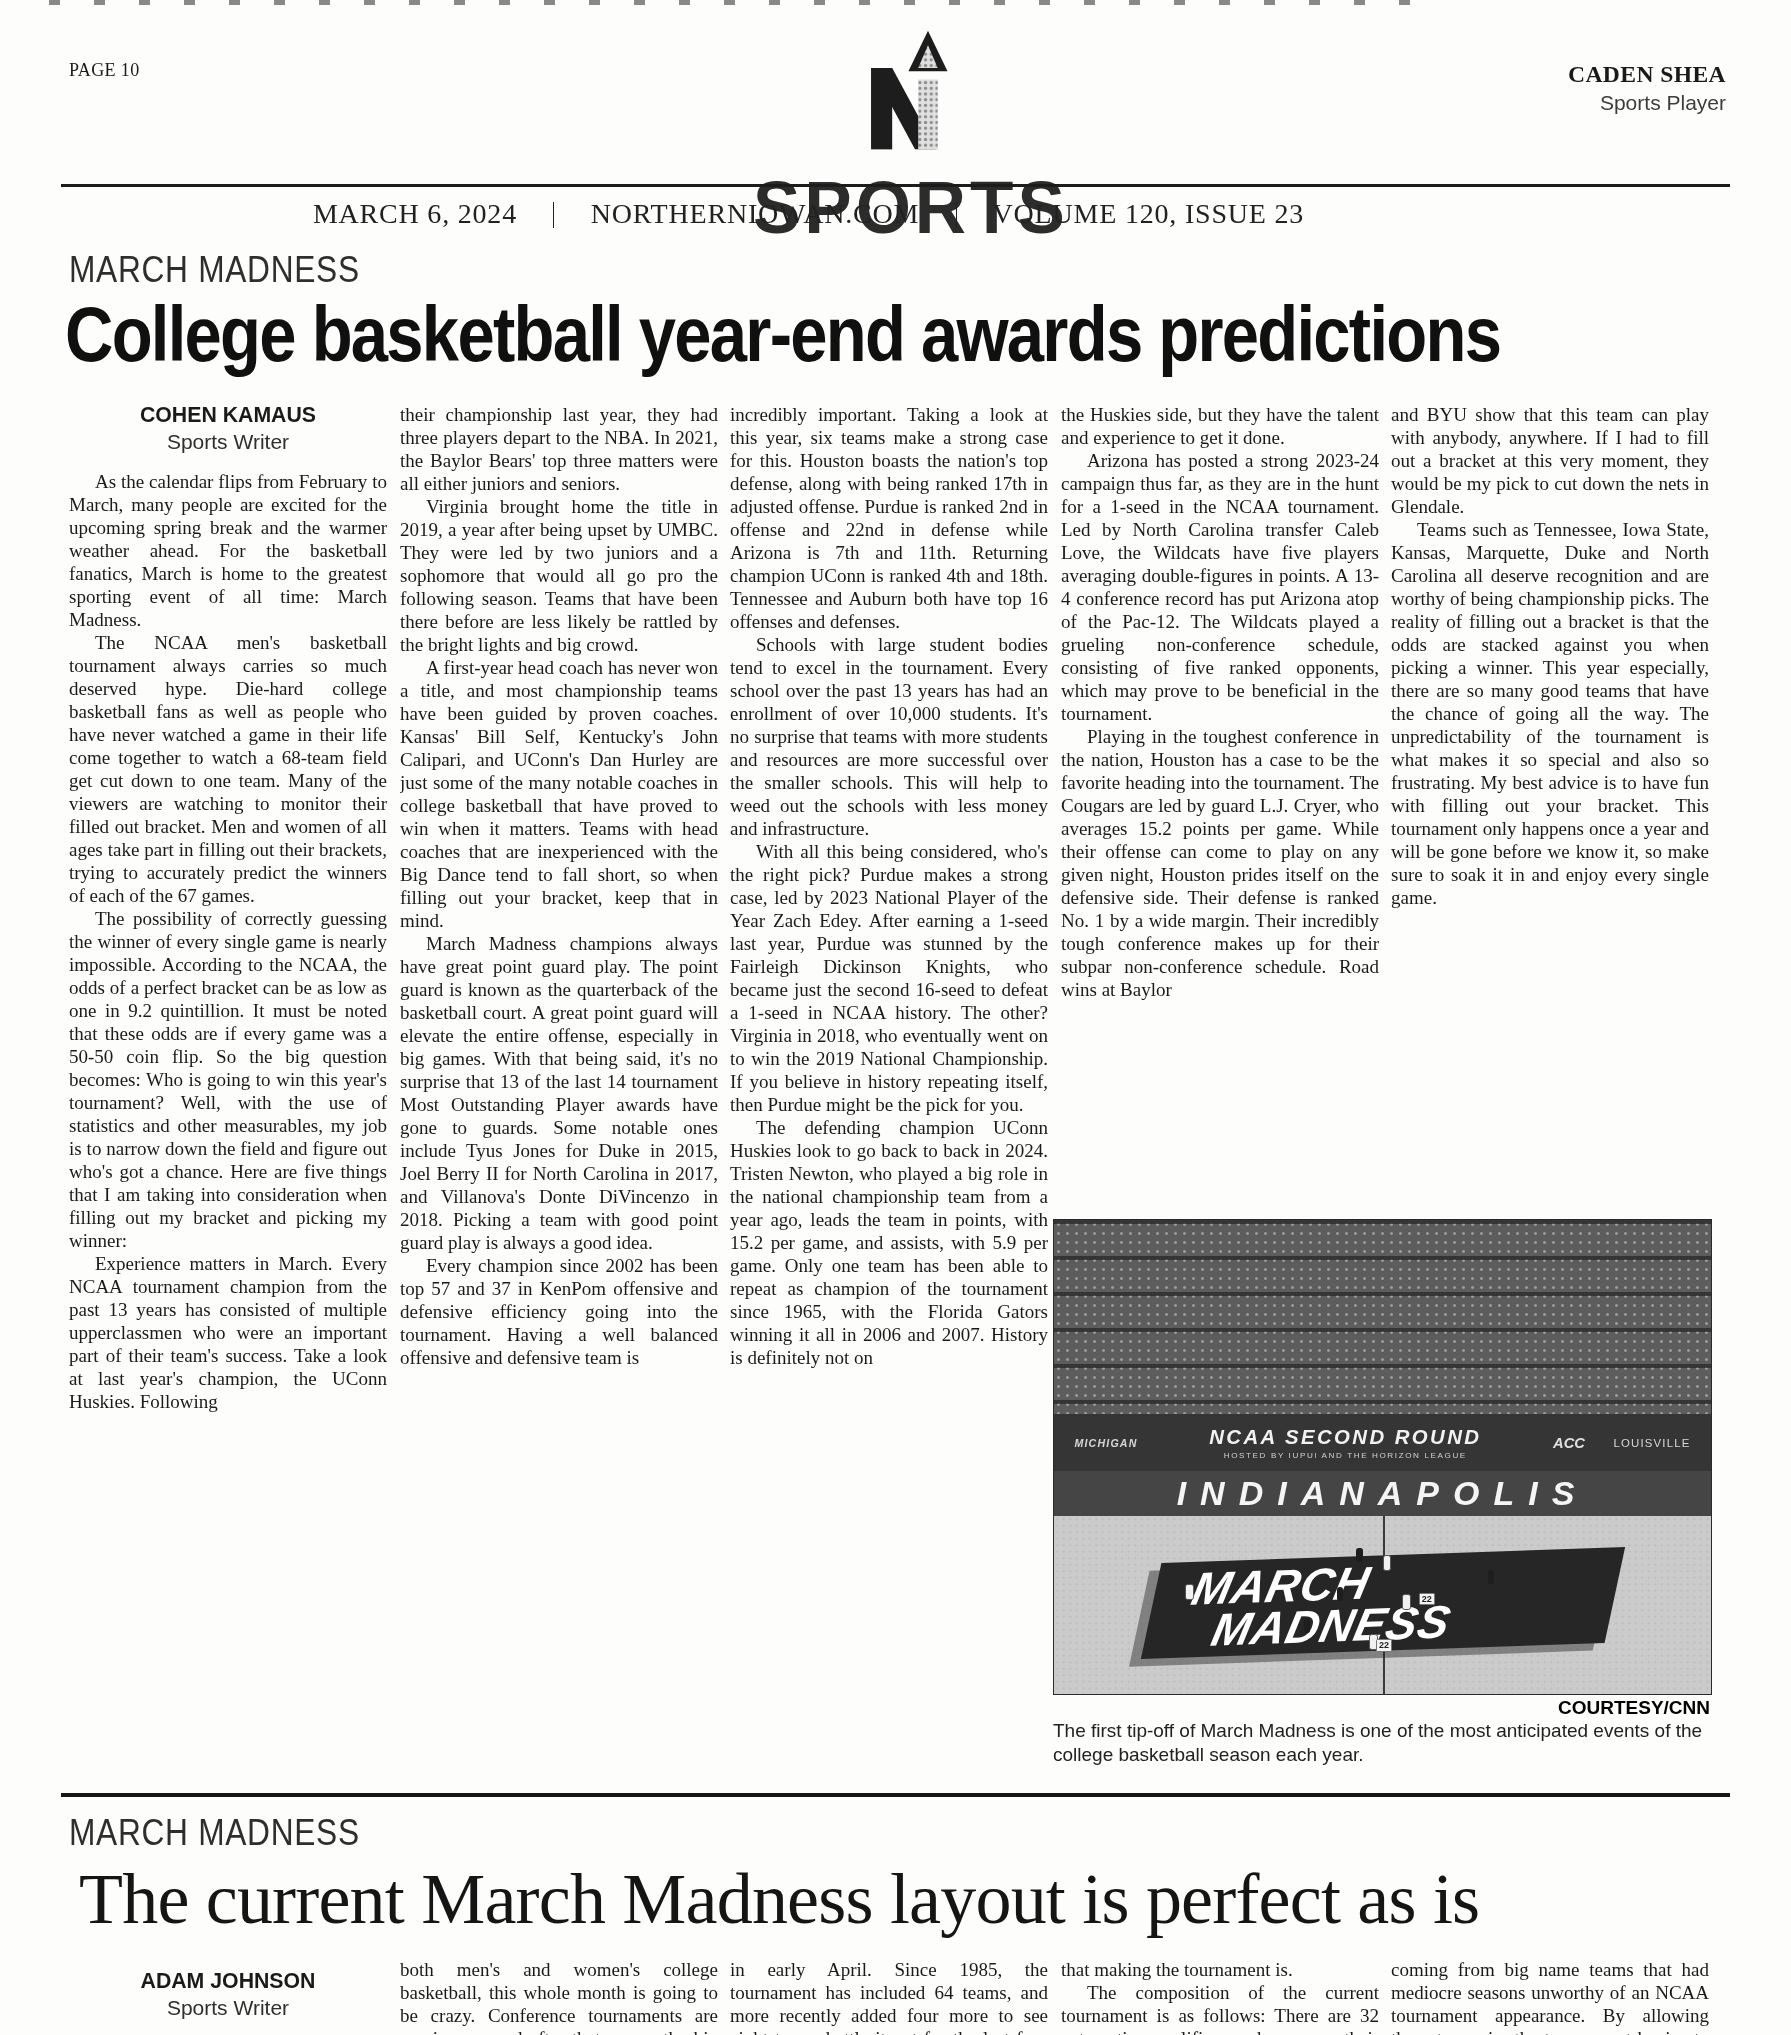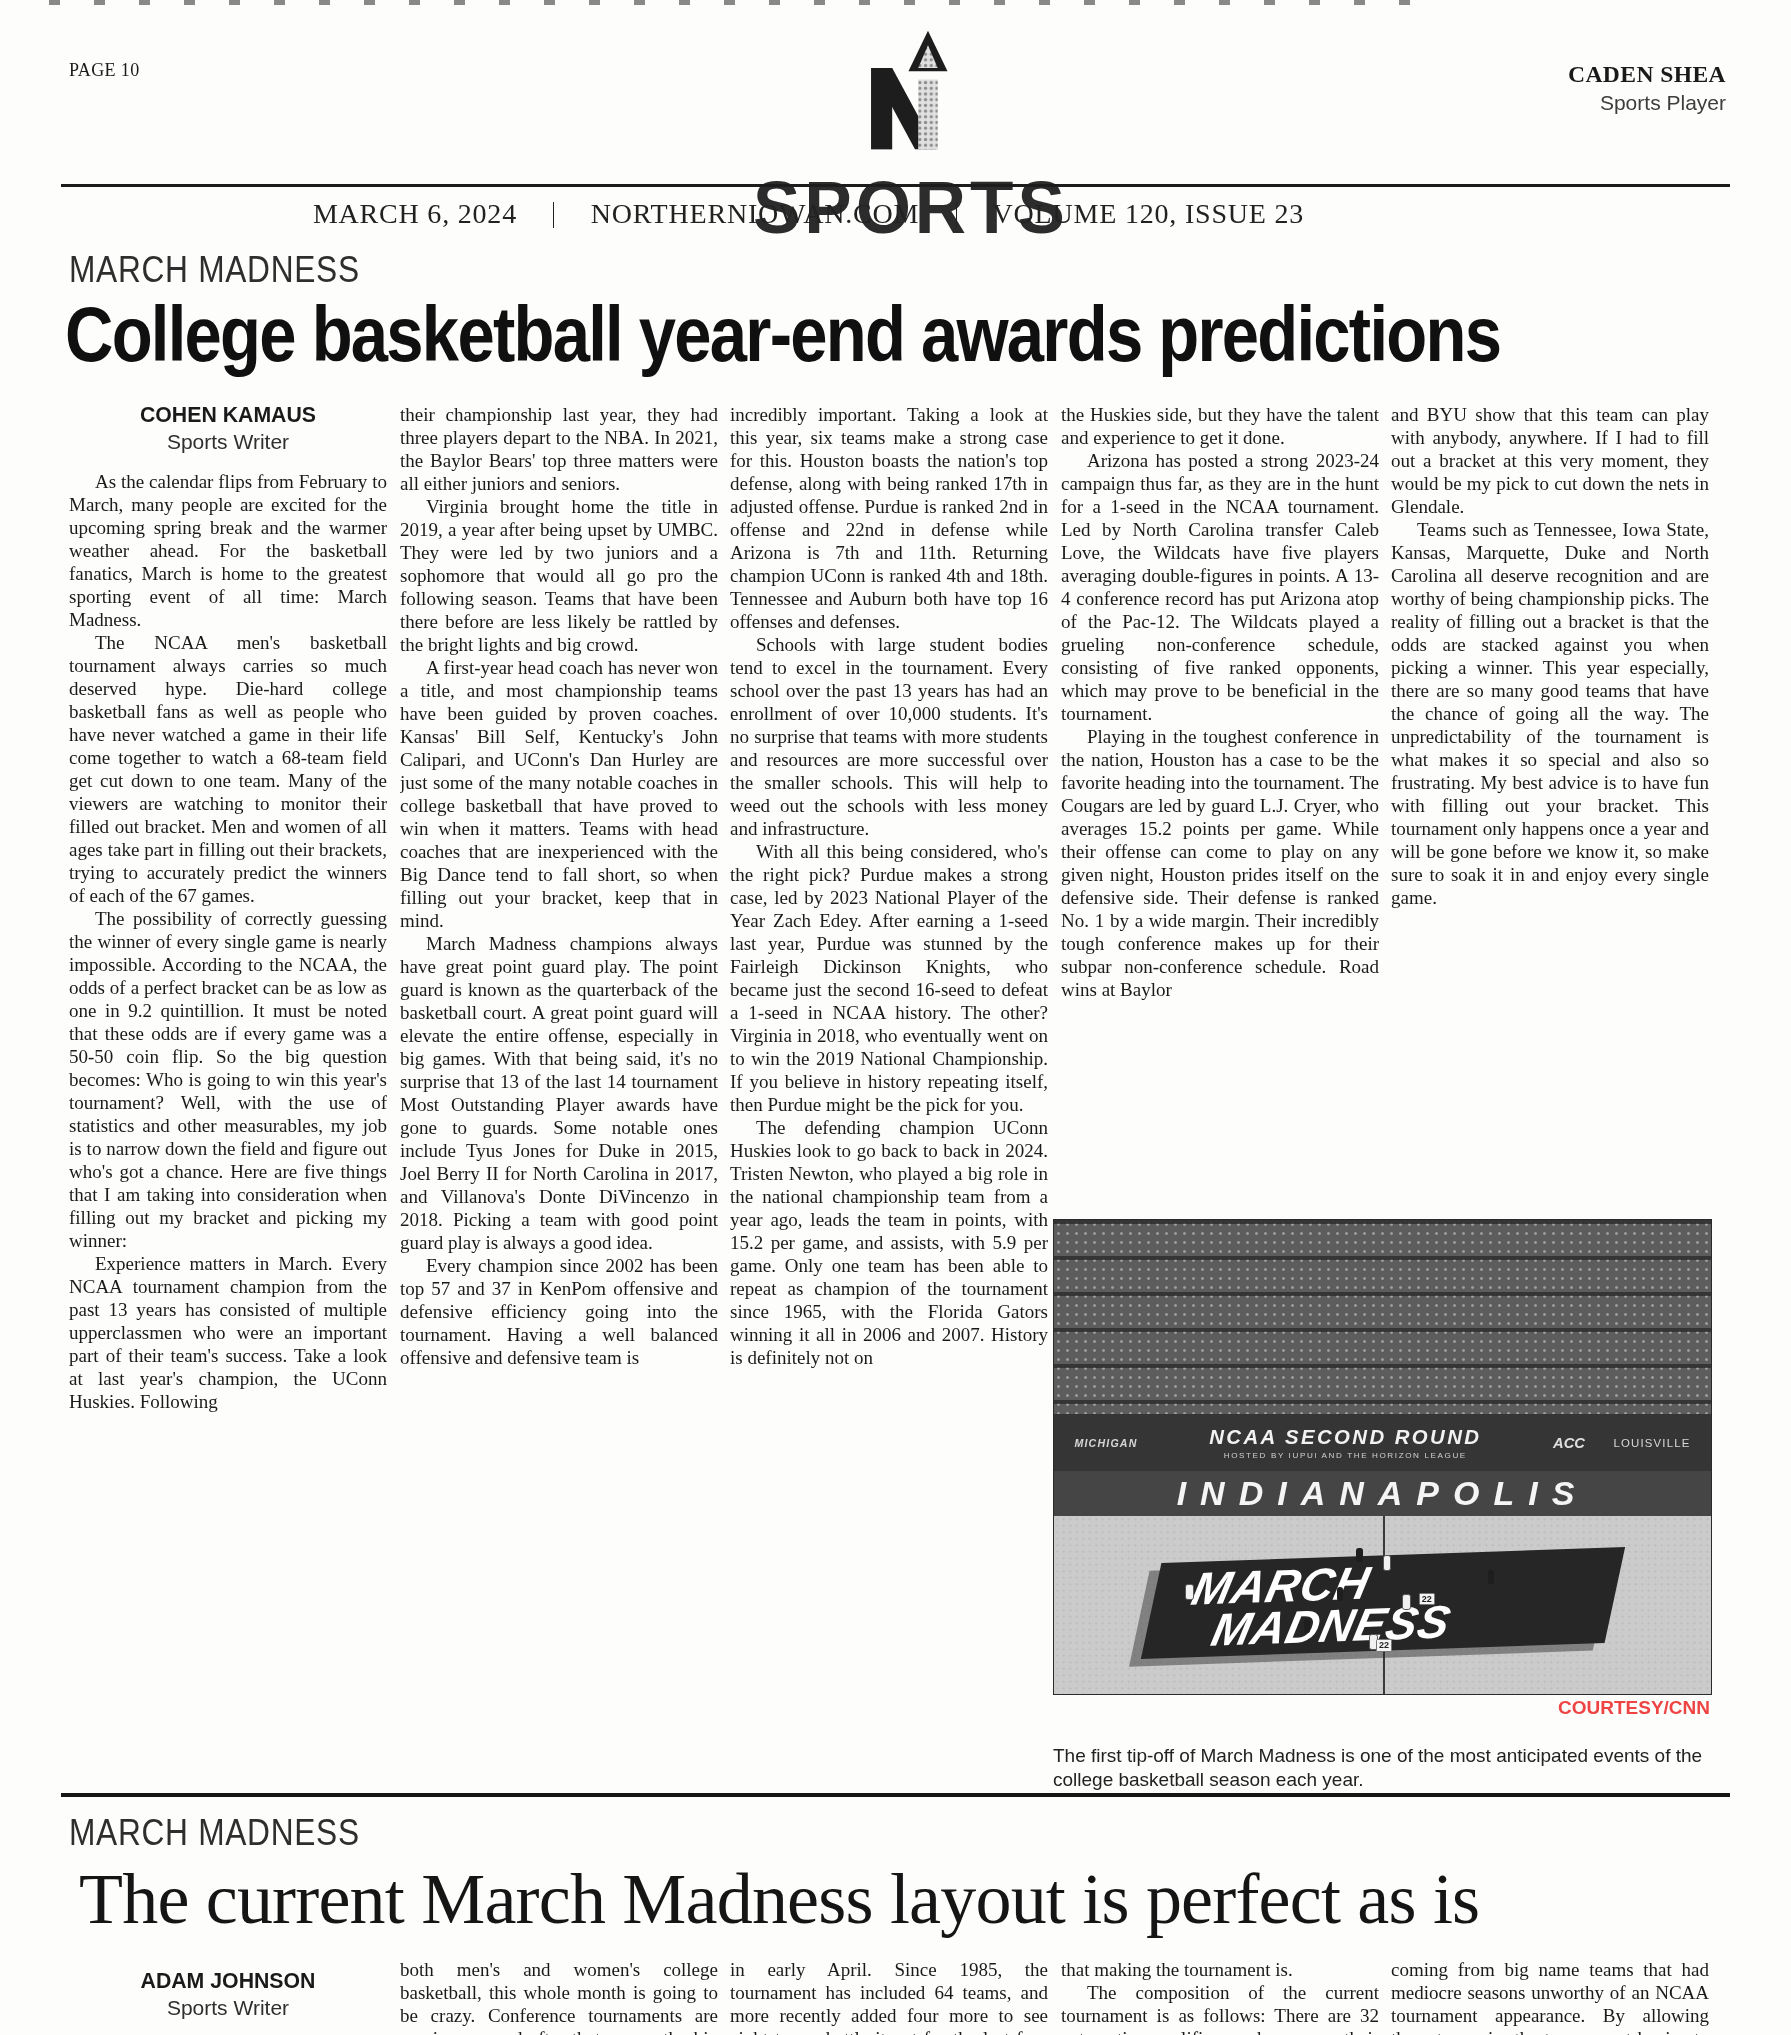--- a/index.html
+++ b/index.html
@@ -71,21 +71,21 @@
     padding-left:37px;box-sizing:border-box;box-shadow:-10.2px 7.3px 0 rgba(40,40,40,.45);}
   .mm-logo .l1,.mm-logo .l2{font-family:"Liberation Sans",sans-serif;font-weight:700;font-style:italic;
     color:#fff;font-size:46px;line-height:.92;letter-spacing:0.8px;}
   .mm-logo .l2{margin-left:28.5px;}
   .player{position:absolute;width:6.5px;height:14px;background:#1e1e1e;border-radius:2.8px;}
   .player.white{background:#f1f1f1;border:0.8px solid #555;}
   .jersey-chip{position:absolute;font-family:"Liberation Sans",sans-serif;font-size:9px;font-weight:700;
     color:#222;background:#f4f4f4;padding:0.4px 2px;border-radius:1.6px;border:0.4px solid #777;}
   
   .credit{position:absolute;font-family:"Liberation Sans",sans-serif;font-weight:700;font-size:19px;
-    text-align:right;color:#ef4444;}
+    text-align:right;color:#000000;}
   .caption{position:absolute;font-family:"Liberation Sans",sans-serif;font-size:19px;line-height:23.6px;
     color:#222;}
   .rule-2{left:61px;top:1793px;width:1669px;height:3.7px;background:#161616;}
 </style>
 </head>
 <body>
 
 <div class="page">
 
   <div class="abs scan-edge"></div>
@@ -202,21 +202,21 @@
       <div class="player white" style="left:53%;top:44%;"></div>
       <div class="player" style="left:38%;top:58%;"></div>
       <div class="player white" style="left:20%;top:38%;"></div>
       <div class="player" style="left:66%;top:30%;"></div>
       <div class="player white" style="left:48%;top:66%;"></div>
       <div class="jersey-chip" style="left:55.5%;top:43%;">22</div>
       <div class="jersey-chip" style="left:49%;top:69%;">22</div>
     </div>
   </div>
   <div class="credit" style="left:1053px;top:1697px;width:657px;">COURTESY/CNN</div>
-  <div class="caption" style="left:1053px;top:1719px;width:657px;margin-top:25px;">The first tip-off of March Madness is one of the most anticipated events of the college basketball season each year.</div>
+  <div class="caption" style="left:1053px;top:1719px;width:657px;">The first tip-off of March Madness is one of the most anticipated events of the college basketball season each year.</div>
 
   <div class="abs rule-2"></div>
   <div class="abs kicker kicker2">MARCH MADNESS</div>
   <div class="abs headline2">The current March Madness layout is perfect as is</div>
 
   <div class="col" style="left:69px;top:1958px;height:179px;padding-top:10.6px;">
     <div class="byline">
       <div class="name">ADAM JOHNSON</div>
       <div class="role">Sports Writer</div>
     </div>

